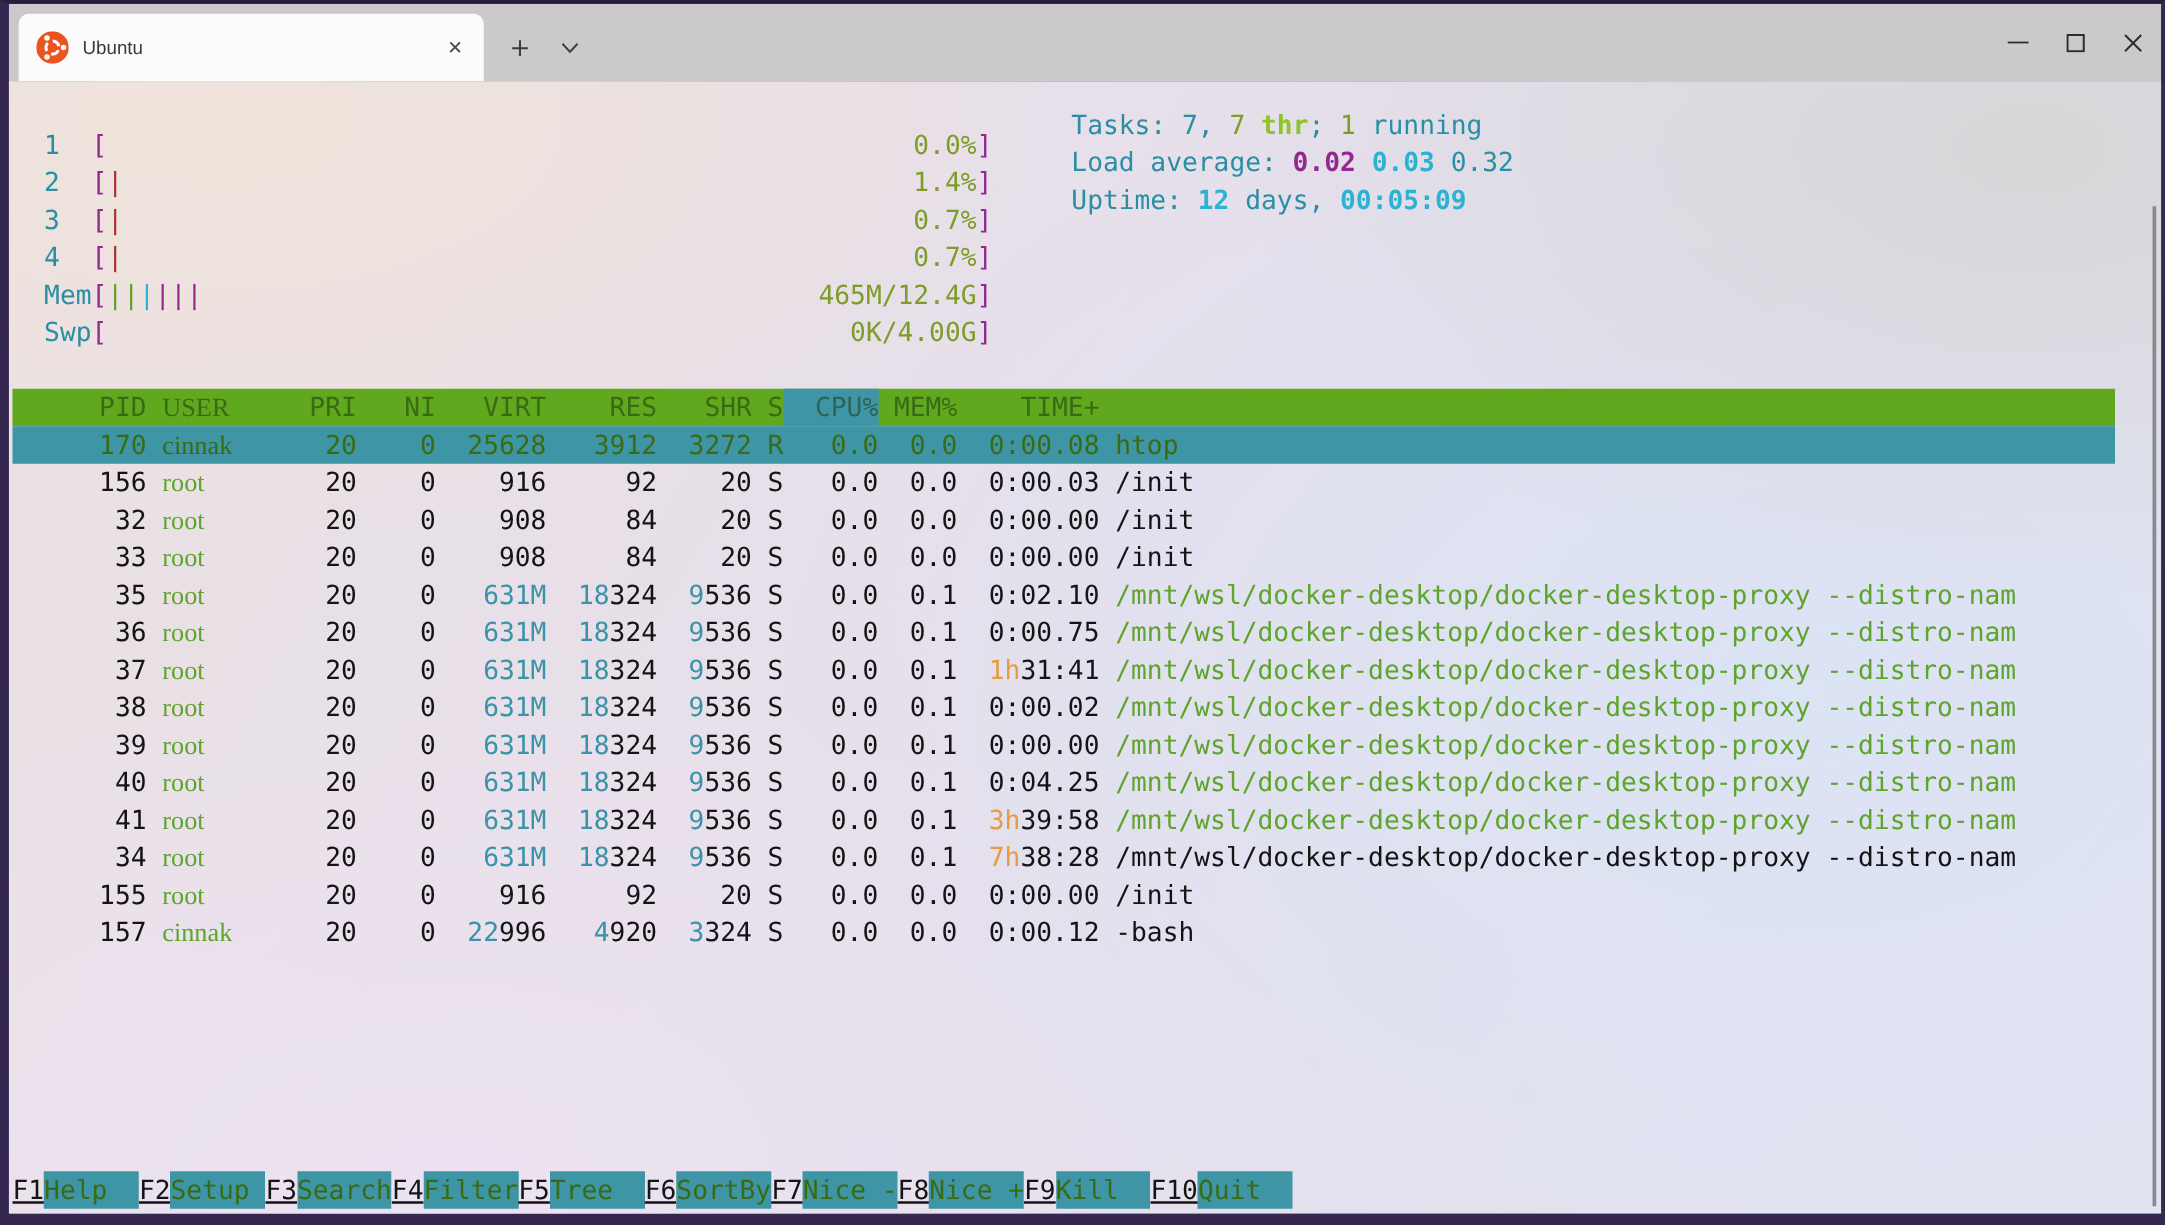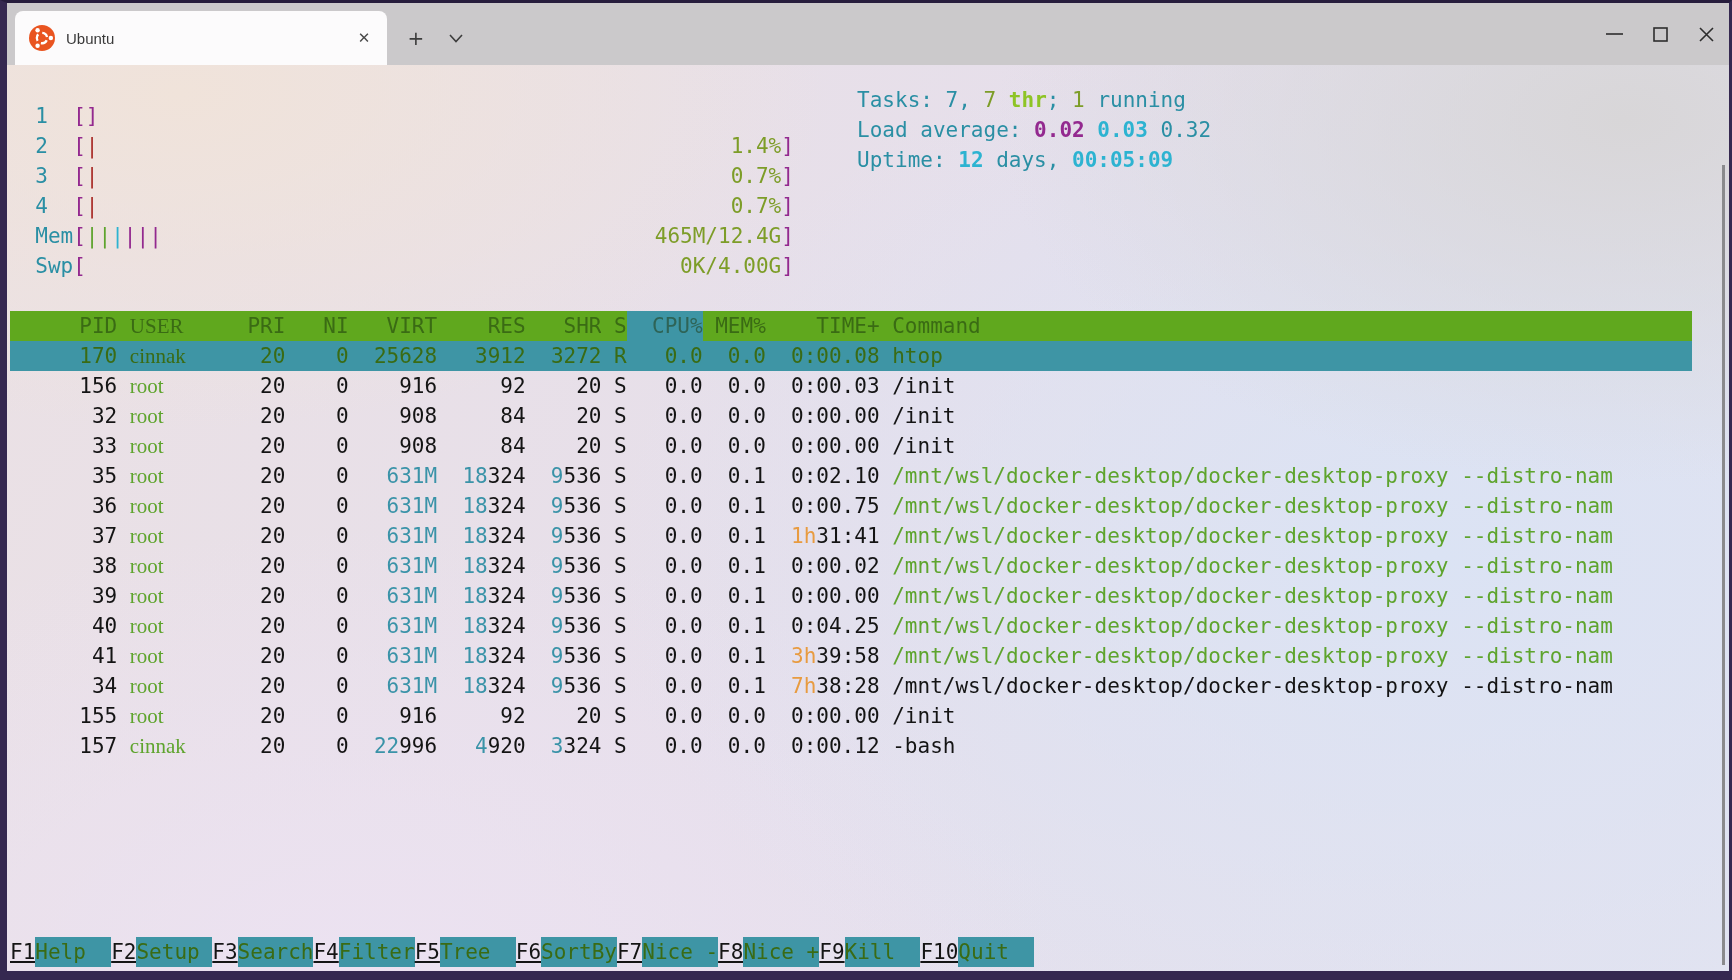--- a/index.html
+++ b/index.html
@@ -115,20 +115,21 @@
           </svg>
       </div>
     </div>
   </div>
 
   <div class="screen">
     <div id="meters">
         <div class="mline">
           <span class="mlabel">1</span>
           <span class="brk">[</span>
+          <span class="mbar"><span></span><span class="mval">0.0%</span></span>
           <span class="brk">]</span>
         </div>
         <div class="mline">
           <span class="mlabel">2</span>
           <span class="brk">[</span>
           <span class="mbar"><span><span class="bar-red">|</span></span><span class="mval">1.4%</span></span>
           <span class="brk">]</span>
         </div>
         <div class="mline">
           <span class="mlabel">3</span>
@@ -169,21 +170,20 @@
           <span class="c c-pri"><span>PRI</span></span>
           <span class="c c-ni"><span>NI</span></span>
           <span class="c c-virt"><span>VIRT</span></span>
           <span class="c c-res"><span>RES</span></span>
           <span class="c c-shr"><span>SHR</span></span>
           <span class="c c-s"><span>S</span></span>
           <span class="c c-cpu"><span>CPU%</span></span>
           <span class="c c-mem"><span>MEM%</span></span>
           <span class="c c-time"><span>TIME+</span></span>
           <span class="c c-sp"> </span>
-          <span class="c c-cmd l"><span>Command</span></span>
         </div>
         <div class="trow sel">
           <span class="c c-pid"><span>170</span></span>
           <span class="c c-sp"> </span>
           <span class="c c-user l"><span class="u">cinnak</span></span>
           <span class="c c-pri"><span>20</span></span>
           <span class="c c-ni"><span>0</span></span>
           <span class="c c-virt"><span>25628</span></span>
           <span class="c c-res"><span>3912</span></span>
           <span class="c c-shr"><span>3272</span></span>

